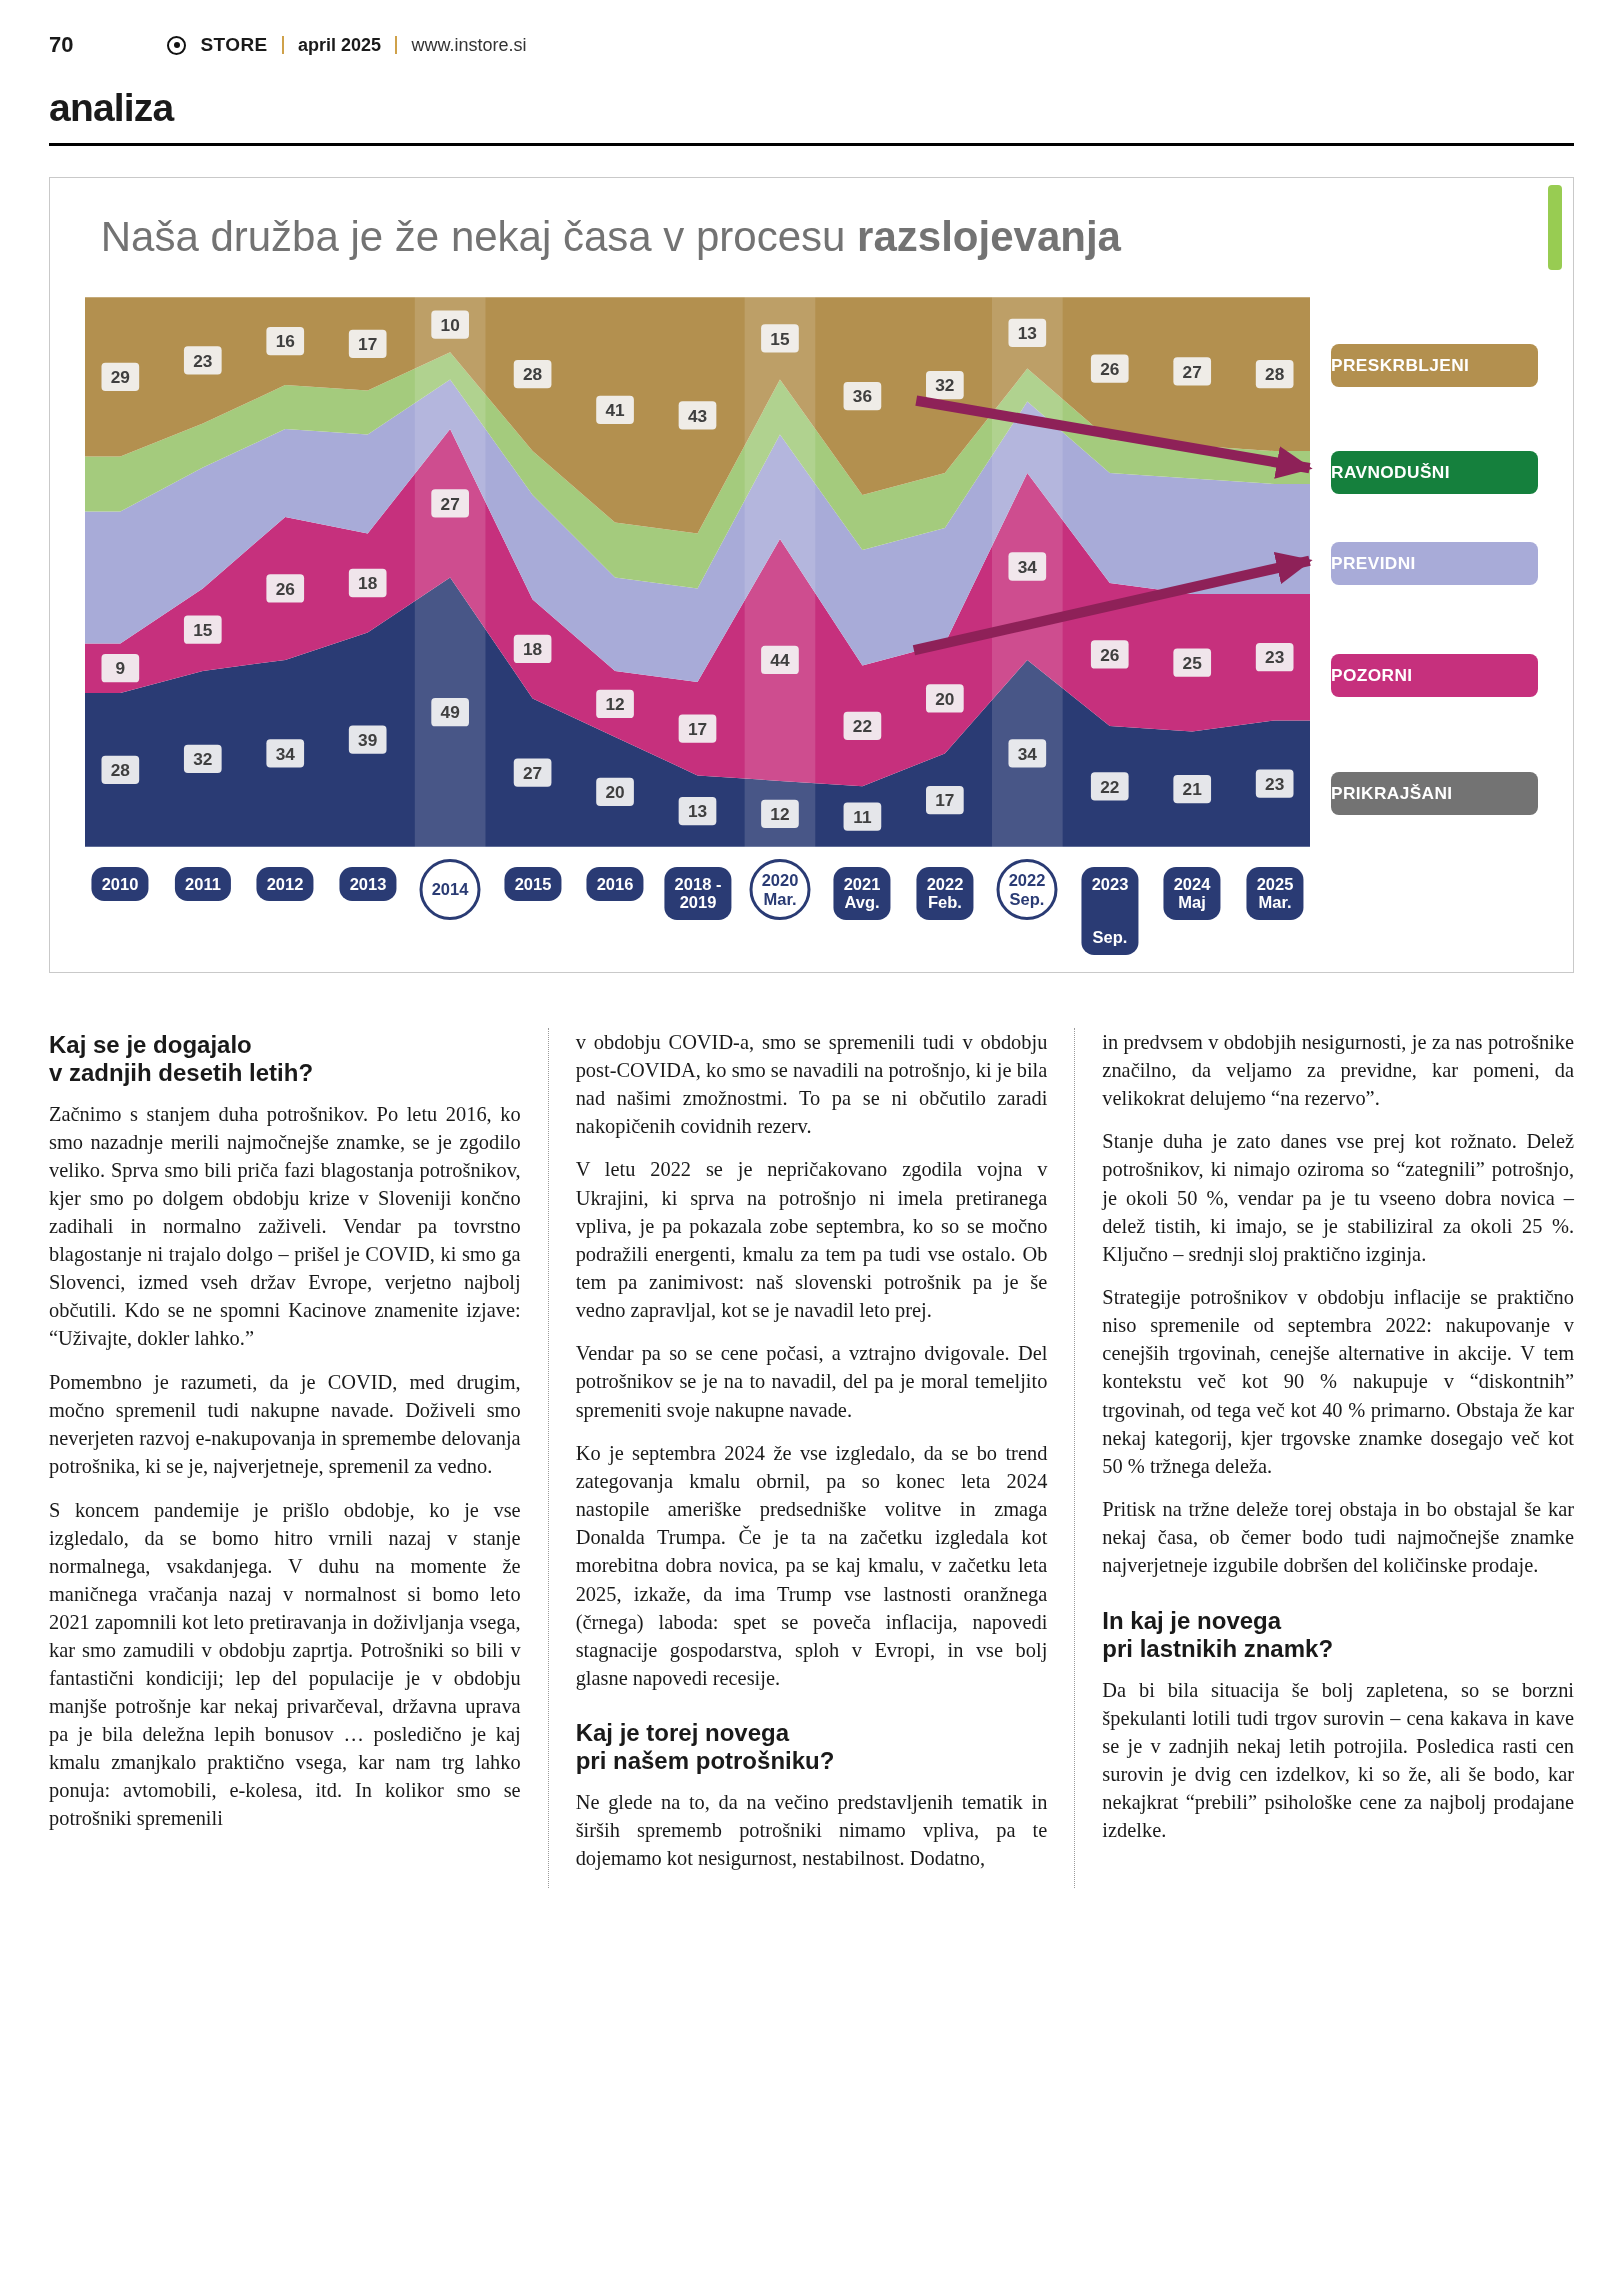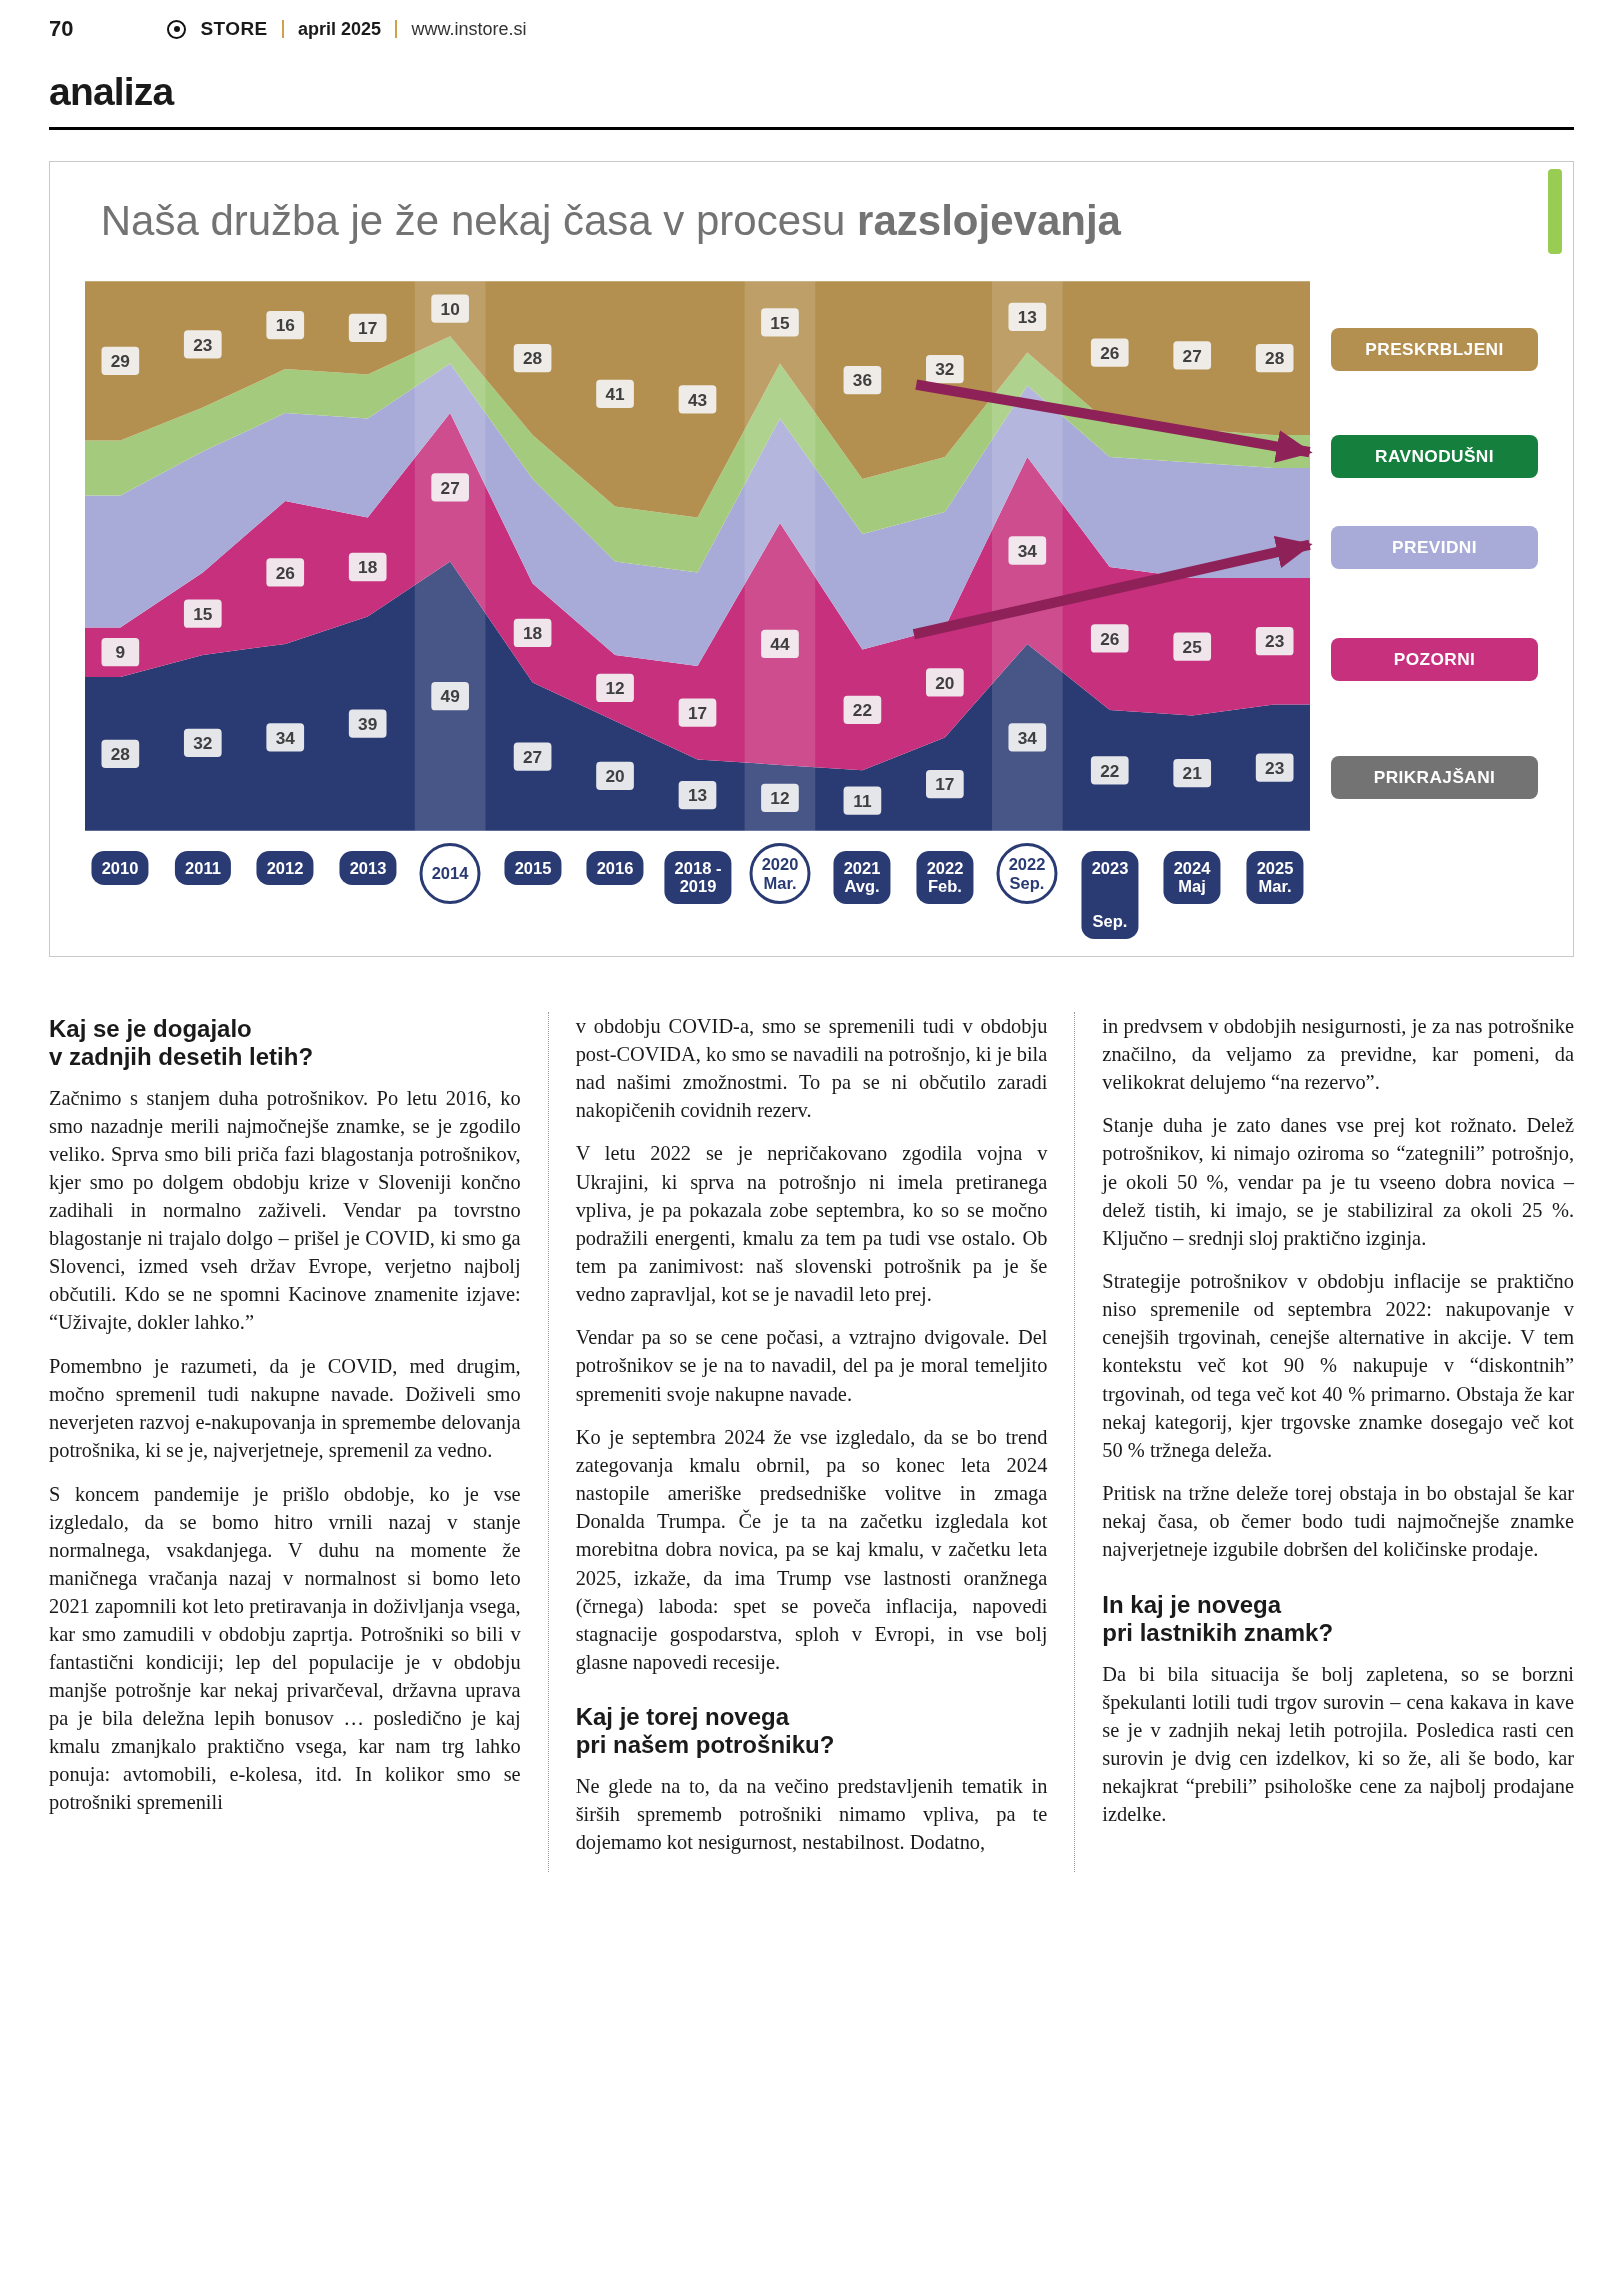--- a/index.html
+++ b/index.html
@@ -4,21 +4,21 @@
 <style>
   * { box-sizing: border-box; }
   html,body { margin:0; padding:0; }
   body {
     width:1623px; height:2295px; background:#ffffff; color:#1a1a1a;
     font-family:"Liberation Serif", serif; overflow:hidden; position:relative;
   }
   .page { padding:0 49px; }
 
   
-  .header { display:flex; align-items:center; padding-top:16px;
+  .header { display:flex; align-items:center; padding-top:32px;
             font-family:"Liberation Sans", sans-serif; }
   .page-num { font-size:22px; font-weight:bold; }
   .masthead { margin-left:94px; display:flex; align-items:center; gap:14px; font-size:18px; }
   .logo-circle { width:19px; height:19px; border:2.4px solid #111; border-radius:50%;
                  display:inline-flex; align-items:center; justify-content:center; }
   .logo-circle::after { content:""; width:6.3px; height:6.3px; background:#111; border-radius:50%; }
   .brand { font-weight:bold; font-size:19px; letter-spacing:0.4px; }
   .issue { font-weight:bold; }
   .site  { color:#333; }
   .sep { width:2.4px; height:17.3px; background:#cfa14a; }
@@ -44,21 +44,21 @@
   .pill { position:absolute; top:20.4px; transform:translateX(-50%);
           background:#2a3b74; color:#fff; border-radius:12.6px; padding:7.9px 10.2px;
           font-family:"Liberation Sans", sans-serif; font-weight:bold; font-size:16.5px;
           line-height:1.12; text-align:center; display:flex; flex-direction:column; min-width:39px; }
   .pill.hl { background:#fff; border:3.1px solid #2a3b74; color:#2a3b74; border-radius:50%;
              width:61px; height:61px; justify-content:center; padding:0; top:12.6px; min-width:0; }
 
   #legend { position:relative; width:207px; margin-left:21px; height:644px; }
   .legend-box { position:absolute; left:0; right:0; height:43px; border-radius:7.9px;
                 color:#fff; font-family:"Liberation Sans", sans-serif; font-weight:bold;
-                font-size:17.3px; line-height:43px; text-align:center; letter-spacing:0.4px; }
+                font-size:17.3px; line-height:43px; letter-spacing:0.4px; }
   .lb0{top:47px} .lb1{top:154px} .lb2{top:245px} .lb3{top:357px} .lb4{top:475px}
 
   .arrow-overlay { position:absolute; inset:0; pointer-events:none; }
 
   
   .article { display:flex; margin-top:55px; }
   .col { flex:1; padding:0 27px; }
   .col:first-child { padding-left:0; }
   .col:last-child  { padding-right:0; }
   .col + .col { border-left:1.6px dotted #9a9a9a; }

